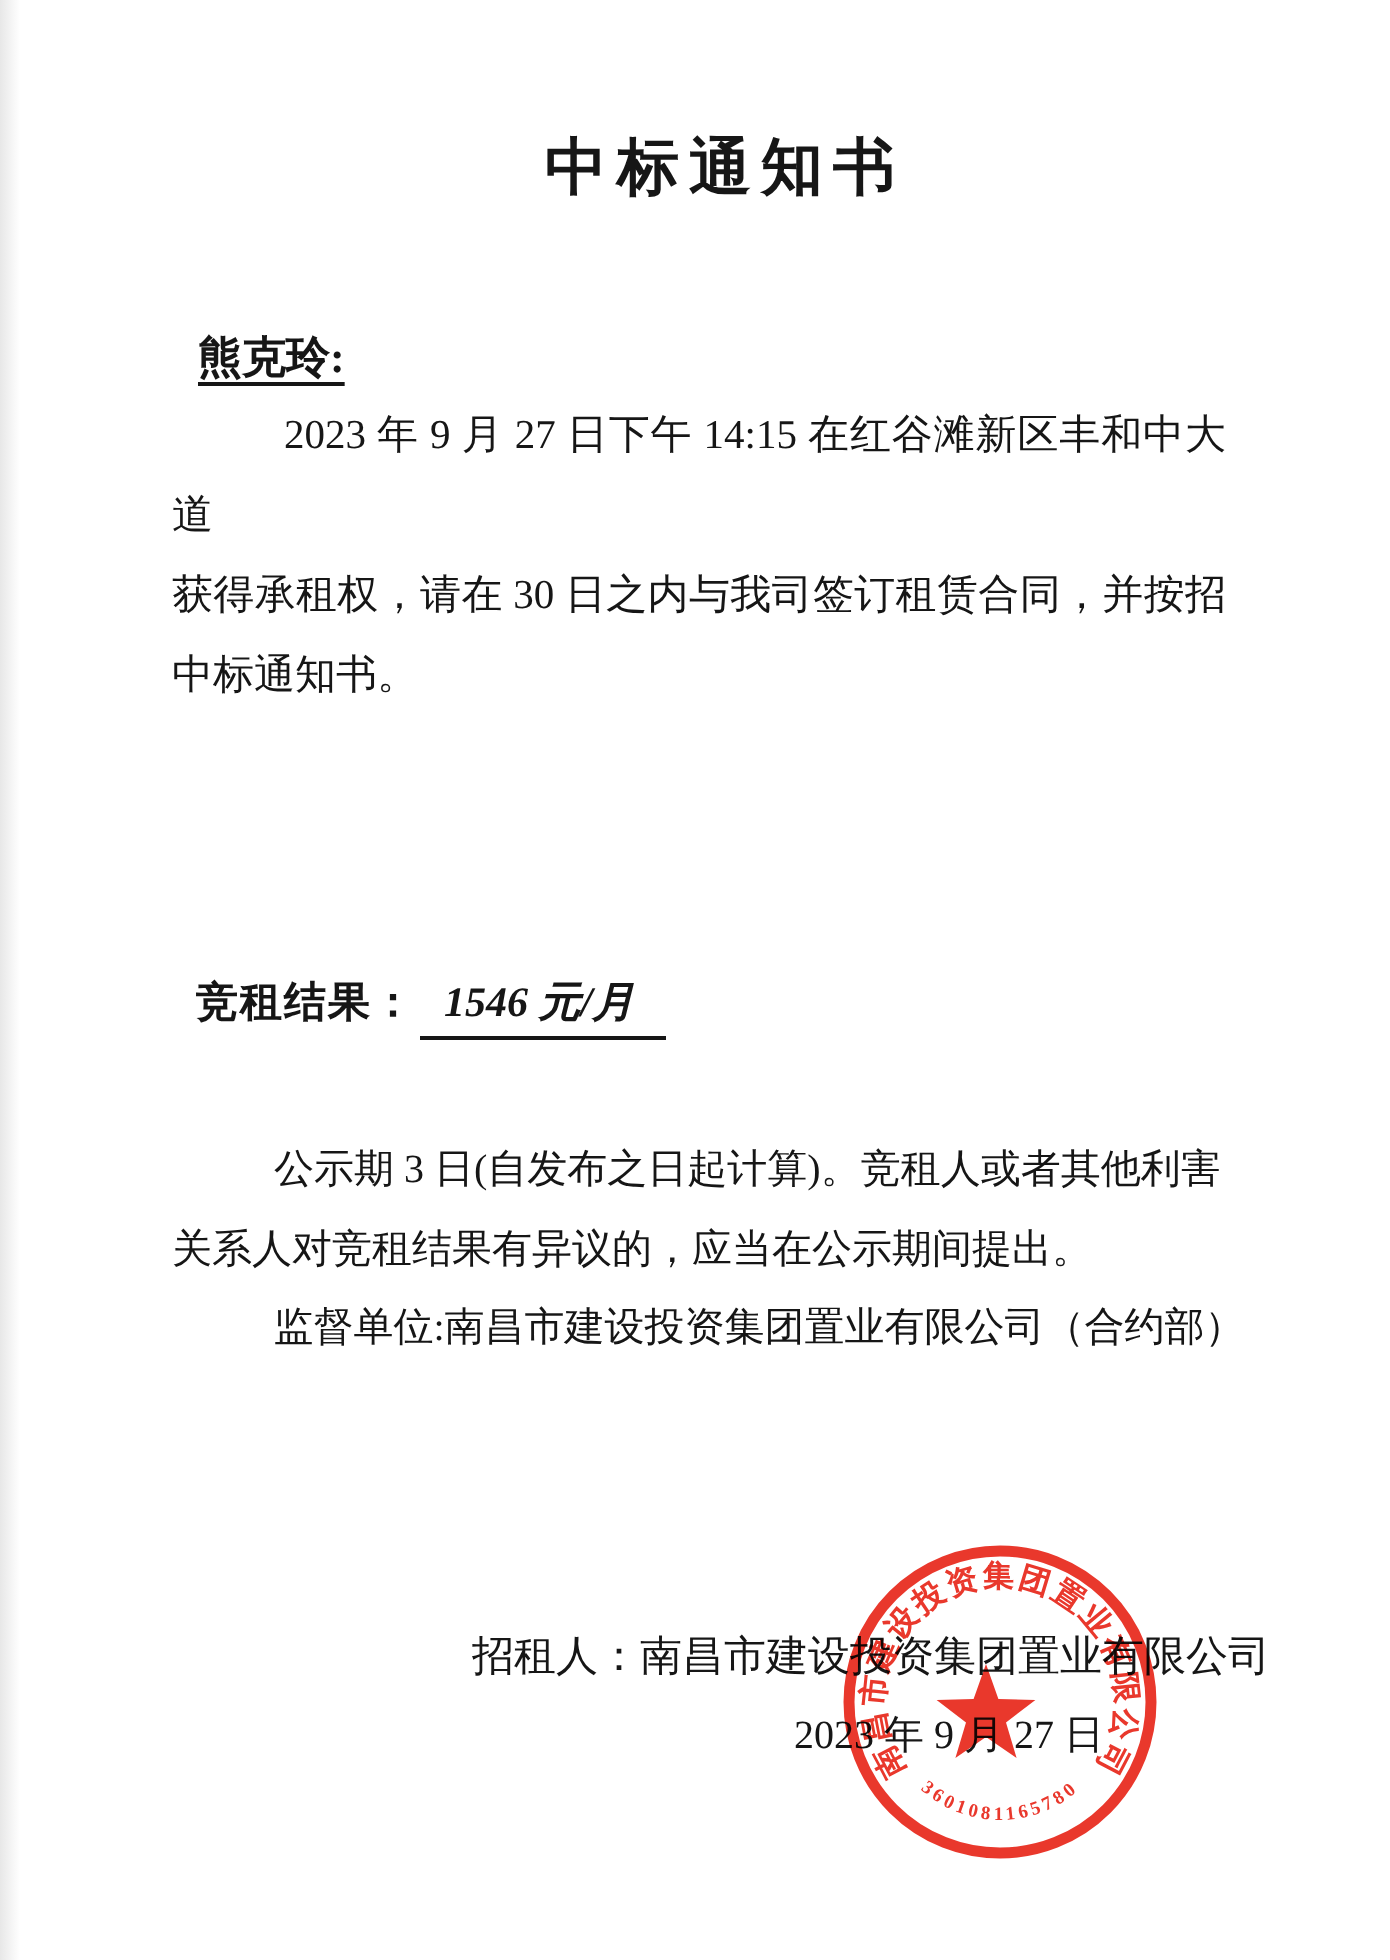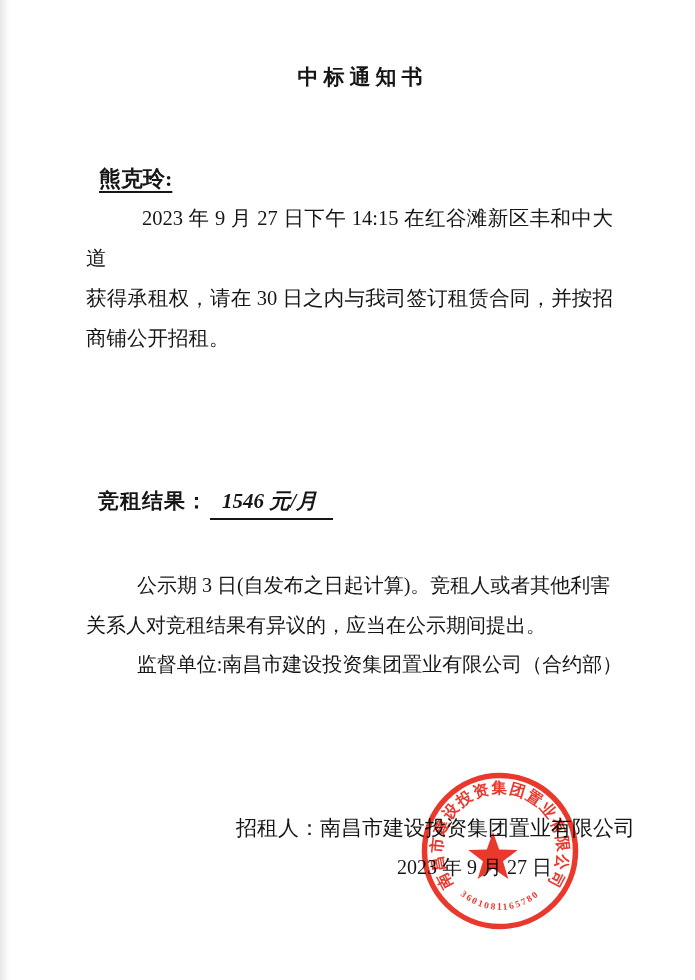--- a/index.html
+++ b/index.html
@@ -23,21 +23,21 @@
   .doc-title {
     position: absolute;
     top: 63px;
     left: 0;
     width: 100%;
     text-align: center;
   }
   .doc-title span {
     position: relative;
     left: 15px;
-    font-size: 21px;
+    font-size: 31px;
     font-weight: bold;
     letter-spacing: 5px;
   }
   .recipient {
     position: absolute;
     left: 99px;
     top: 164px;
     font-size: 22px;
     font-weight: bold;
     text-decoration: underline;
@@ -124,21 +124,21 @@
 
   <div class="doc-title">
     <span>中标通知书</span>
   </div>
 
   <div class="recipient">熊克玲:</div>
 
   <div class="body-block">
     <div class="jline indent2">2023 年 9 月 27 日下午 14:15 在红谷滩新区丰和中大道</div>
     <div class="jline">获得承租权，请在 30 日之内与我司签订租赁合同，并按招</div>
-    <div>商铺公开招租。</div>
+    <div>中标通知书。</div>
   </div>
 
   <div class="result-line">
     <span class="result-label">竞租结果：</span><span class="result-value">1546 元/月</span>
   </div>
 
   <div class="notice-block">
     <div class="notice-indent1">公示期 3 日(自发布之日起计算)。竞租人或者其他利害</div>
     <div>关系人对竞租结果有异议的，应当在公示期间提出。</div>
     <div class="notice-indent2">监督单位:南昌市建设投资集团置业有限公司（合约部）</div>

